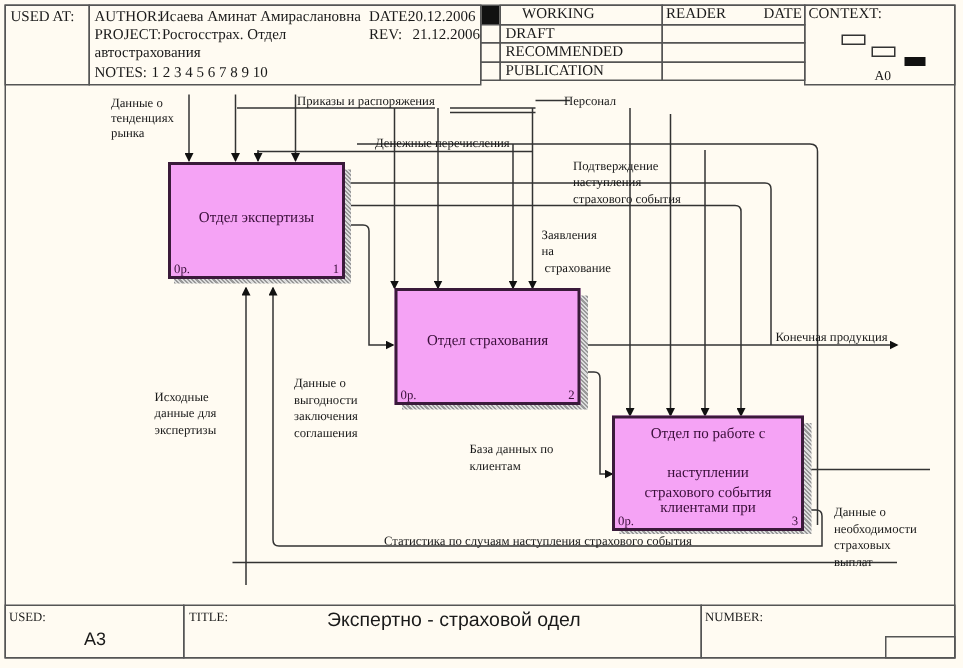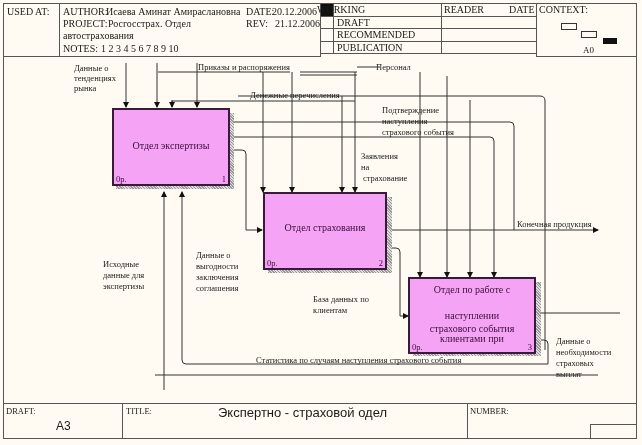--- a/index.html
+++ b/index.html
@@ -36,21 +36,21 @@
 <div class="hdr" style="left:275px;top:18px;">21.12.2006</div>
 
 <div style="position:absolute;left:321px;top:4px;width:12px;height:12px;background:#111;"></div>
 <div class="cell" style="left:320px;top:16px;width:14px;height:13px;"></div>
 <div class="cell" style="left:320px;top:28px;width:14px;height:14px;"></div>
 <div class="cell" style="left:320px;top:41px;width:14px;height:13px;"></div>
 <div class="cell" style="left:333px;top:3px;width:109px;height:14px;"></div>
 <div class="cell" style="left:333px;top:16px;width:109px;height:13px;"></div>
 <div class="cell" style="left:333px;top:28px;width:109px;height:14px;"></div>
 <div class="cell" style="left:333px;top:41px;width:109px;height:13px;"></div>
-<div class="hdr" style="left:317px;top:4px;">WORKING</div>
+<div class="hdr" style="left:348px;top:4px;">WORKING</div>
 <div class="hdr" style="left:337px;top:17px;">DRAFT</div>
 <div class="hdr" style="left:337px;top:29px;">RECOMMENDED</div>
 <div class="hdr" style="left:337px;top:42px;">PUBLICATION</div>
 
 <div class="cell" style="left:441px;top:3px;width:96px;height:14px;"></div>
 <div class="cell" style="left:441px;top:16px;width:96px;height:13px;"></div>
 <div class="cell" style="left:441px;top:28px;width:96px;height:14px;"></div>
 <div class="cell" style="left:441px;top:41px;width:96px;height:13px;"></div>
 <div class="hdr" style="left:444px;top:4px;">READER</div>
 <div class="hdr" style="left:509px;top:4px;">DATE</div>
@@ -150,20 +150,20 @@
 <div class="t" style="left:196px;top:283px;">соглашения</div>
 <div class="t" style="left:313px;top:294px;">База данных по</div>
 <div class="t" style="left:313px;top:305px;">клиентам</div>
 <div class="t" style="left:556px;top:336px;">Данные о</div>
 <div class="t" style="left:556px;top:347px;">необходимости</div>
 <div class="t" style="left:556px;top:358px;">страховых</div>
 <div class="t" style="left:556px;top:369px;">выплат</div>
 <div class="t" style="left:256px;top:355px;">Статистика по случаям наступления страхового события</div>
 
 <div class="cell" style="left:3px;top:403px;width:120px;height:36px;"></div>
-<div class="hdr" style="left:6px;top:405px;font-size:8.5px;">DRAFT:</div>
+<div class="hdr" style="left:6px;top:405px;font-size:8.5px;">USED:</div>
 <div class="hdr" style="left:56px;top:420px;font-family:'Liberation Sans',sans-serif;font-size:12px;">A3</div>
 <div class="cell" style="left:122px;top:403px;width:346px;height:36px;"></div>
 <div class="hdr" style="left:126px;top:405px;font-size:8.5px;">TITLE:</div>
 <div class="hdr" style="left:218px;top:405px;font-family:'Liberation Sans',sans-serif;font-size:13px;line-height:16px;">Экспертно -  страховой одел</div>
 <div class="cell" style="left:467px;top:403px;width:170px;height:36px;"></div>
 <div class="hdr" style="left:470px;top:405px;font-size:8.5px;">NUMBER:</div>
 <div class="cell" style="left:590px;top:424px;width:47px;height:15px;"></div>
 
 </body></html>

